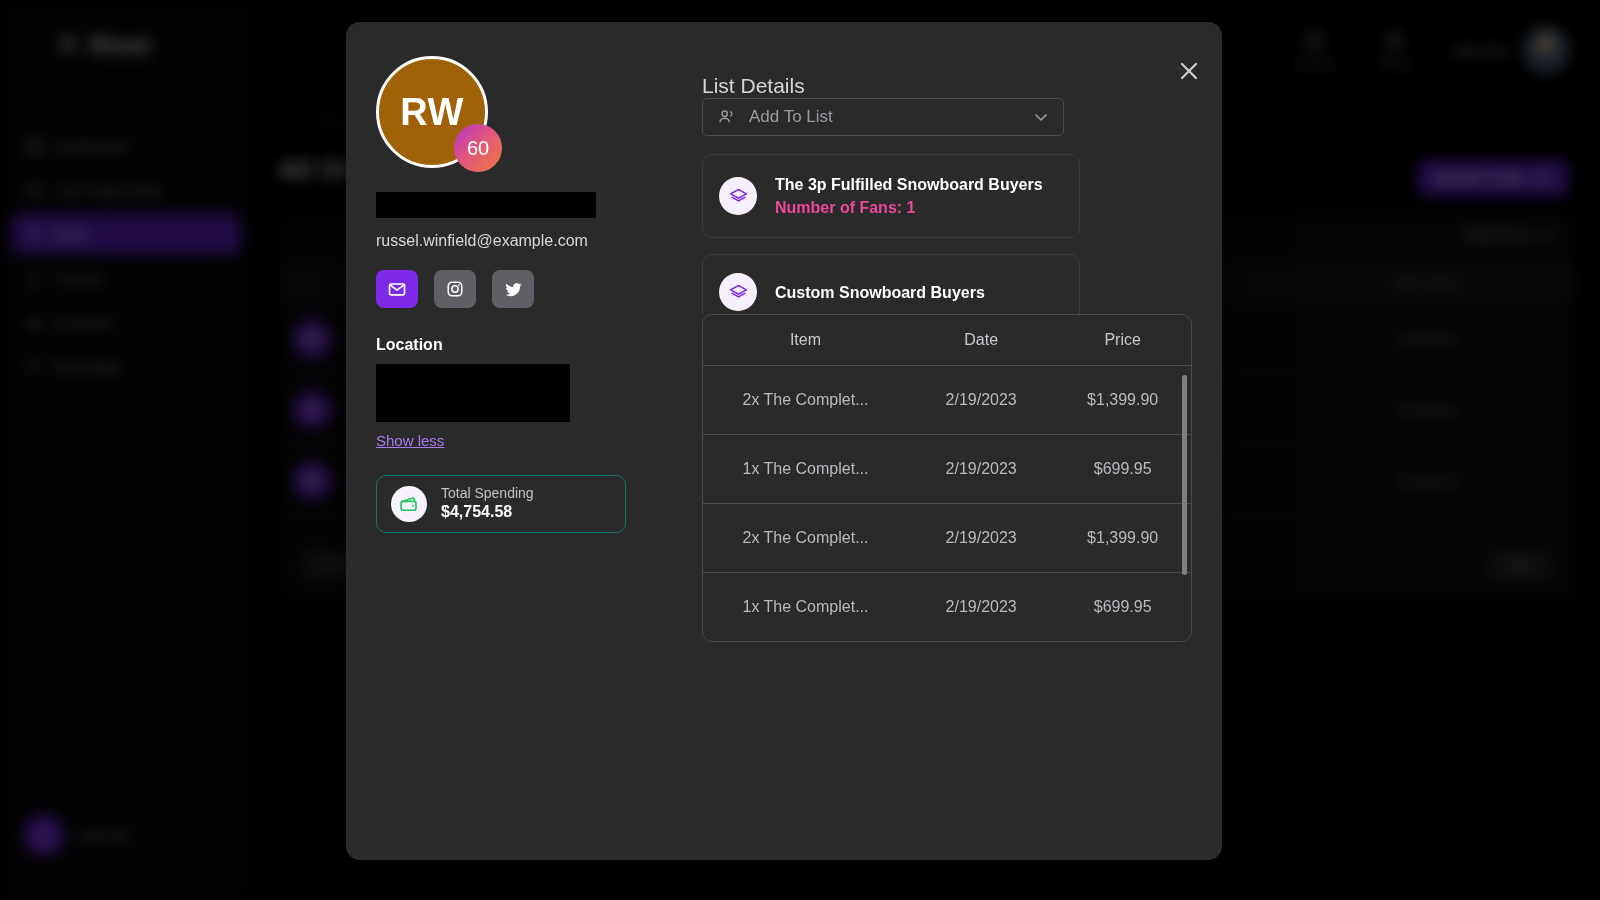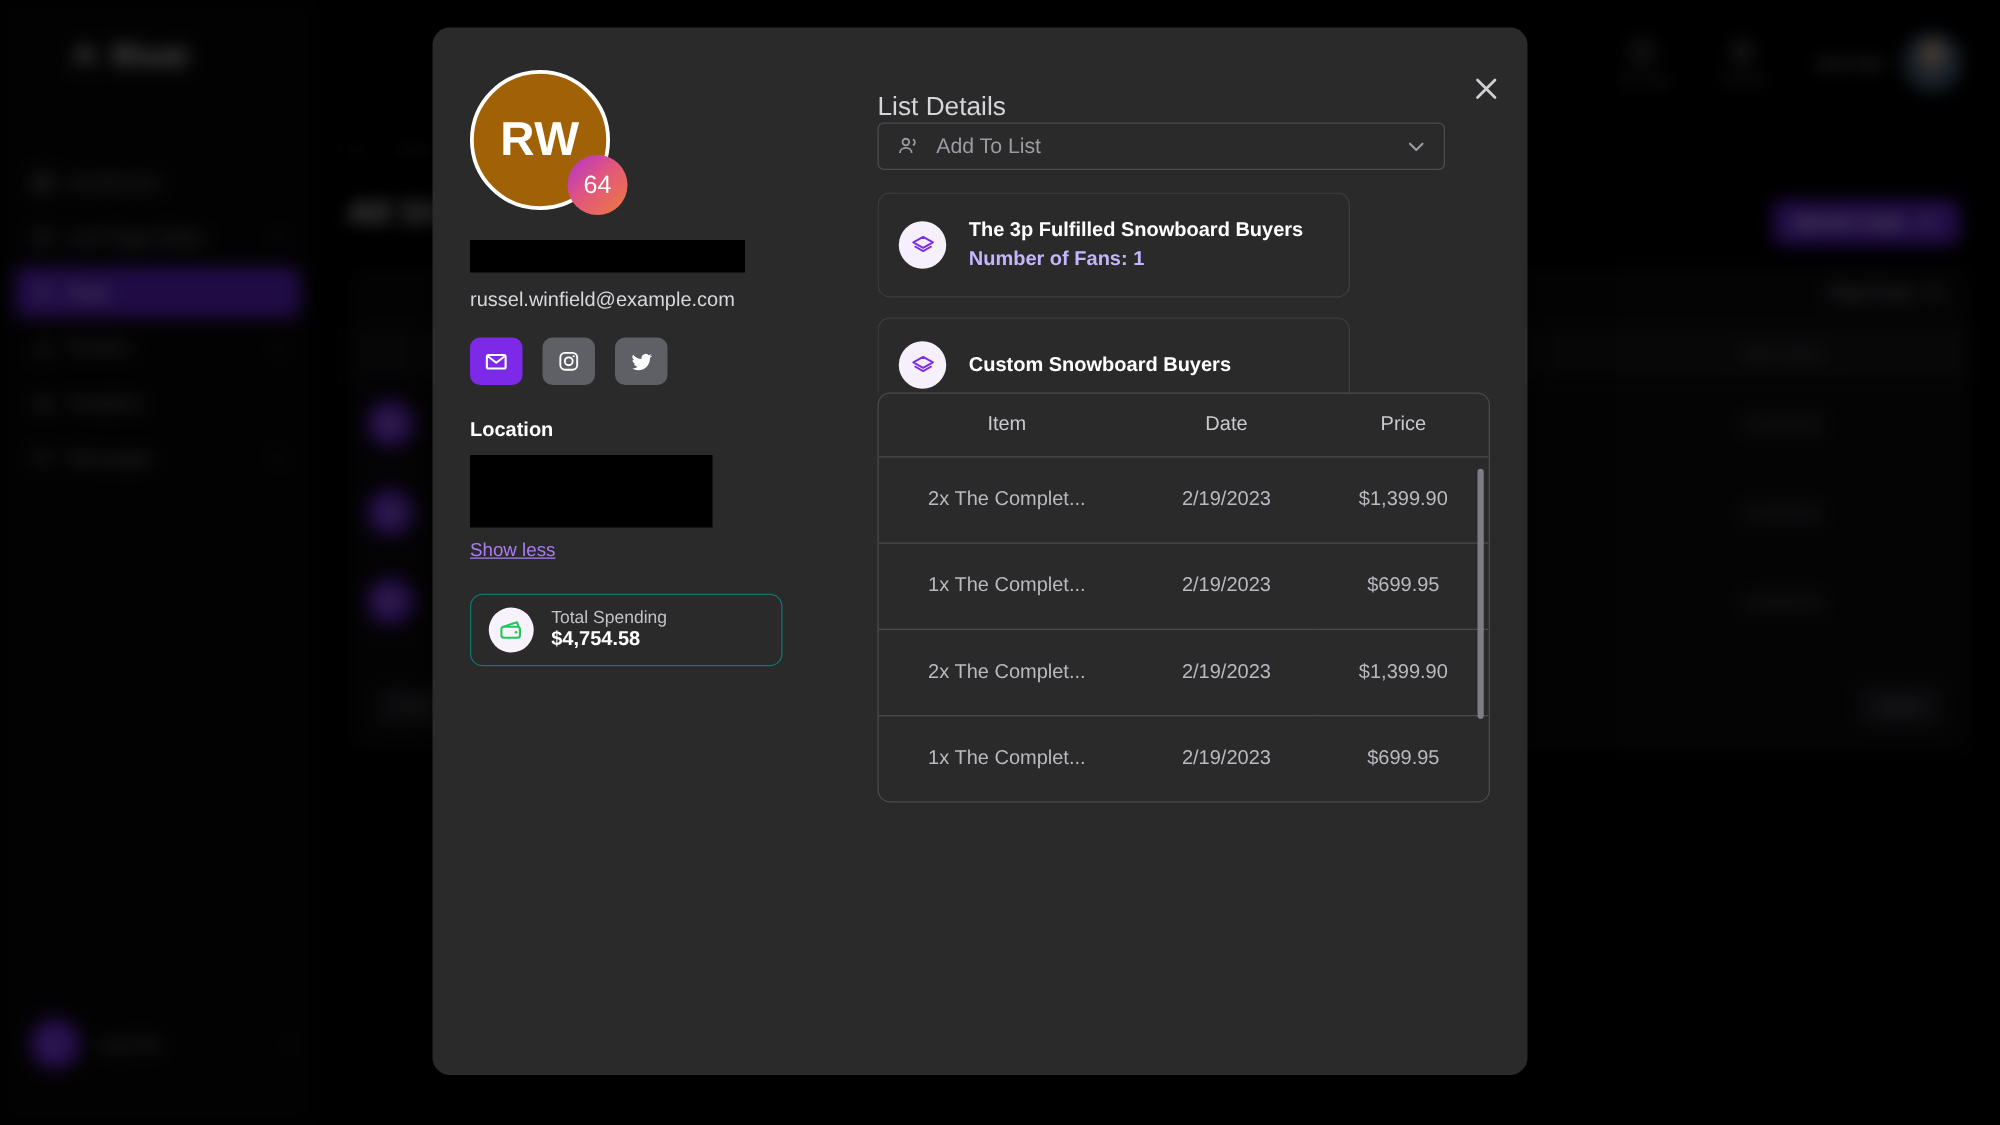--- a/index.html
+++ b/index.html
@@ -156,39 +156,39 @@
     width: 36px; height: 36px; border-radius: 50%; background: #f7f2fb;
     display: flex; align-items: center; justify-content: center; flex: none;
   }
   .spend-lbl { color: #c2c2c8; font-size: 14px; line-height: 1.25; }
   .spend-val { color: #fff; font-size: 16px; font-weight: 700; line-height: 1.3; }
 
   
   .right-col { flex: 1; padding: 52px 30px 0 0; }
   .rc-title { color: #d5d5da; font-size: 21px; }
   .select-box {
-    width: 454px; height: 38px; border: 1px solid #4d4d4d; border-radius: 5px;
+    width: 362px; height: 38px; border: 1px solid #4d4d4d; border-radius: 5px;
     display: flex; align-items: center; gap: 12px; padding: 0 14px;
     color: #9b9ba2; font-size: 17px; cursor: pointer; background: transparent;
     font-family: "Liberation Sans", sans-serif;
   }
   .select-box .lbl { flex: 1; text-align: left; }
 
   .list-scroll { width: 378px; height: 160px; overflow: hidden; margin-top: 18px; }
   .list-card {
     border: 1px solid #3d3d3d; border-radius: 10px;
     display: flex; align-items: center; gap: 18px;
     padding: 18px 16px; margin-bottom: 16px; cursor: pointer;
   }
   .list-ico {
     width: 38px; height: 38px; border-radius: 50%; background: #f5f0fb;
     display: flex; align-items: center; justify-content: center; flex: none;
   }
   .list-name { color: #fff; font-size: 16px; font-weight: 700; line-height: 1.45; }
-  .list-sub { color: #c4b5fd; font-size: 16px; font-weight: 700; line-height: 1.45; }
+  .list-sub { color: #ec4899; font-size: 16px; font-weight: 700; line-height: 1.45; }
 
   .purch-title { color: #d5d5da; font-size: 21px; margin-top: 42px; margin-bottom: 18px; }
   .table-wrap {
     position: relative;
     border: 1px solid #4b4b4b; border-radius: 10px; width: 490px; overflow: hidden;
   }
   table.purch { width: 100%; border-collapse: collapse; }
   table.purch th {
     color: #c9c9cf; font-size: 16px; font-weight: 400; padding: 16px 0;
     border-bottom: 1px solid #4b4b4b; text-align: center;
@@ -357,21 +357,21 @@
       <svg width="22" height="22" viewBox="0 0 22 22">
         <path d="M4 4 L18 18 M18 4 L4 18" stroke="#cfcfd4" stroke-width="2.2" stroke-linecap="round"></path>
       </svg>
     </button>
 
     <div class="modal-body">
 
       <div class="left-col">
         <div class="avatar-wrap">
           <div class="avatar">RW</div>
-          <div class="badge">64</div>
+          <div class="badge">60</div>
         </div>
 
         <span class="redacted redact-name"></span>
         <div class="email">russel.winfield@example.com</div>
 
         <div class="socials">
           <button class="sbtn primary">
             <svg width="20" height="20" viewBox="0 0 24 24">
               <rect x="3" y="6" width="18" height="13" rx="1.6" fill="none" stroke="#fff" stroke-width="2"></rect>
               <path d="M3.6 7 L12 13.4 L20.4 7" fill="none" stroke="#fff" stroke-width="2" stroke-linejoin="round"></path>

